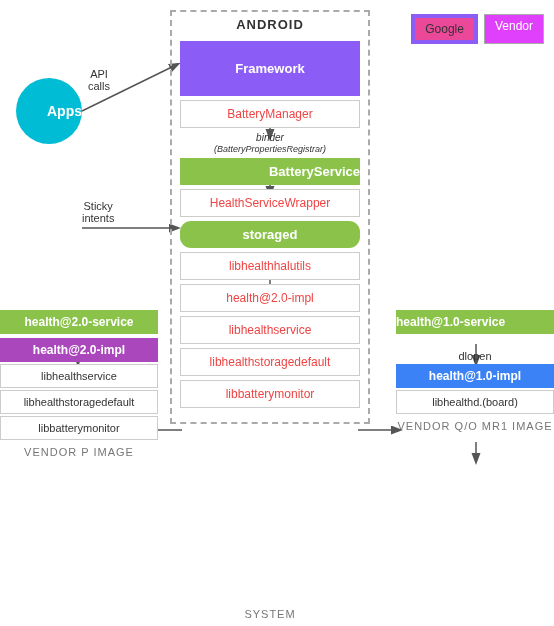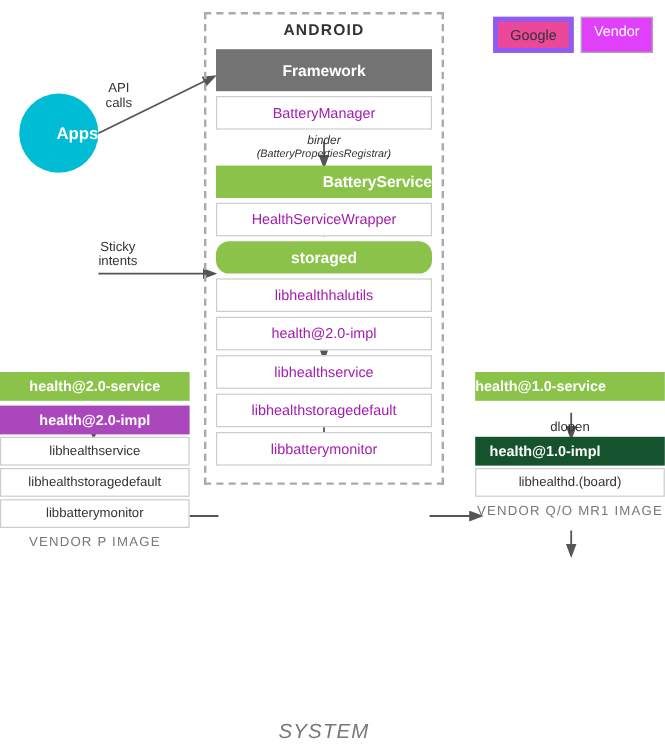--- a/index.html
+++ b/index.html
@@ -92,37 +92,37 @@
     .android-title {
       text-align: center;
       font-weight: bold;
       font-size: 13px;
       padding: 5px 0;
       color: #333;
       letter-spacing: 1px;
     }
 
     .green-bar {
-      background: #737373;
-      color: #fff;
-      font-weight: bold;
-      text-align: center;
-      padding: 10px 0;
+      background: #8b5cf6;
+      color: #fff;
+      font-weight: bold;
+      text-align: center;
+      padding: 20px 0;
       margin: 4px 8px;
       font-size: 13px;
     }
 
     .white-box {
       background: #fff;
       border: 1px solid #ccc;
       text-align: center;
       padding: 6px 4px;
       margin: 4px 8px;
       font-size: 12px;
-      color: #a21caf;
+      color: #ef4444;
     }
 
     .battery-service-bar {
       background: #8bc34a;
       color: #fff;
       font-weight: bold;
       text-align: right;
       padding: 6px 0;
       margin: 4px 8px;
       font-size: 13px;
@@ -206,24 +206,24 @@
     .vendor-qo-green-bar {
       background: #8bc34a;
       color: #fff;
       font-weight: bold;
       padding: 5px 0;
       font-size: 12px;
       margin-bottom: 16px;
     }
 
     .vendor-qo-purple-bar {
-      background: #14532d;
-      color: #fff;
-      font-weight: bold;
-      text-align: left;
+      background: #3b82f6;
+      color: #fff;
+      font-weight: bold;
+      text-align: center;
       padding: 5px 12px;
       font-size: 12px;
       margin-bottom: 2px;
     }
 
     .vendor-qo-white-box {
       background: #fff;
       border: 1px solid #ccc;
       text-align: center;
       padding: 5px 4px;
@@ -259,24 +259,23 @@
       white-space: nowrap;
     }
 
     
     .system-label {
       position: absolute;
       bottom: 6px;
       left: 170px;
       width: 200px;
       text-align: center;
-      font-size: 17px;
+      font-size: 11px;
       color: #777;
       letter-spacing: 1px;
-      font-style: italic;
     }
 
     
     .arrows-svg {
       position: absolute;
       top: 0;
       left: 0;
       width: 554px;
       height: 626px;
       pointer-events: none;

